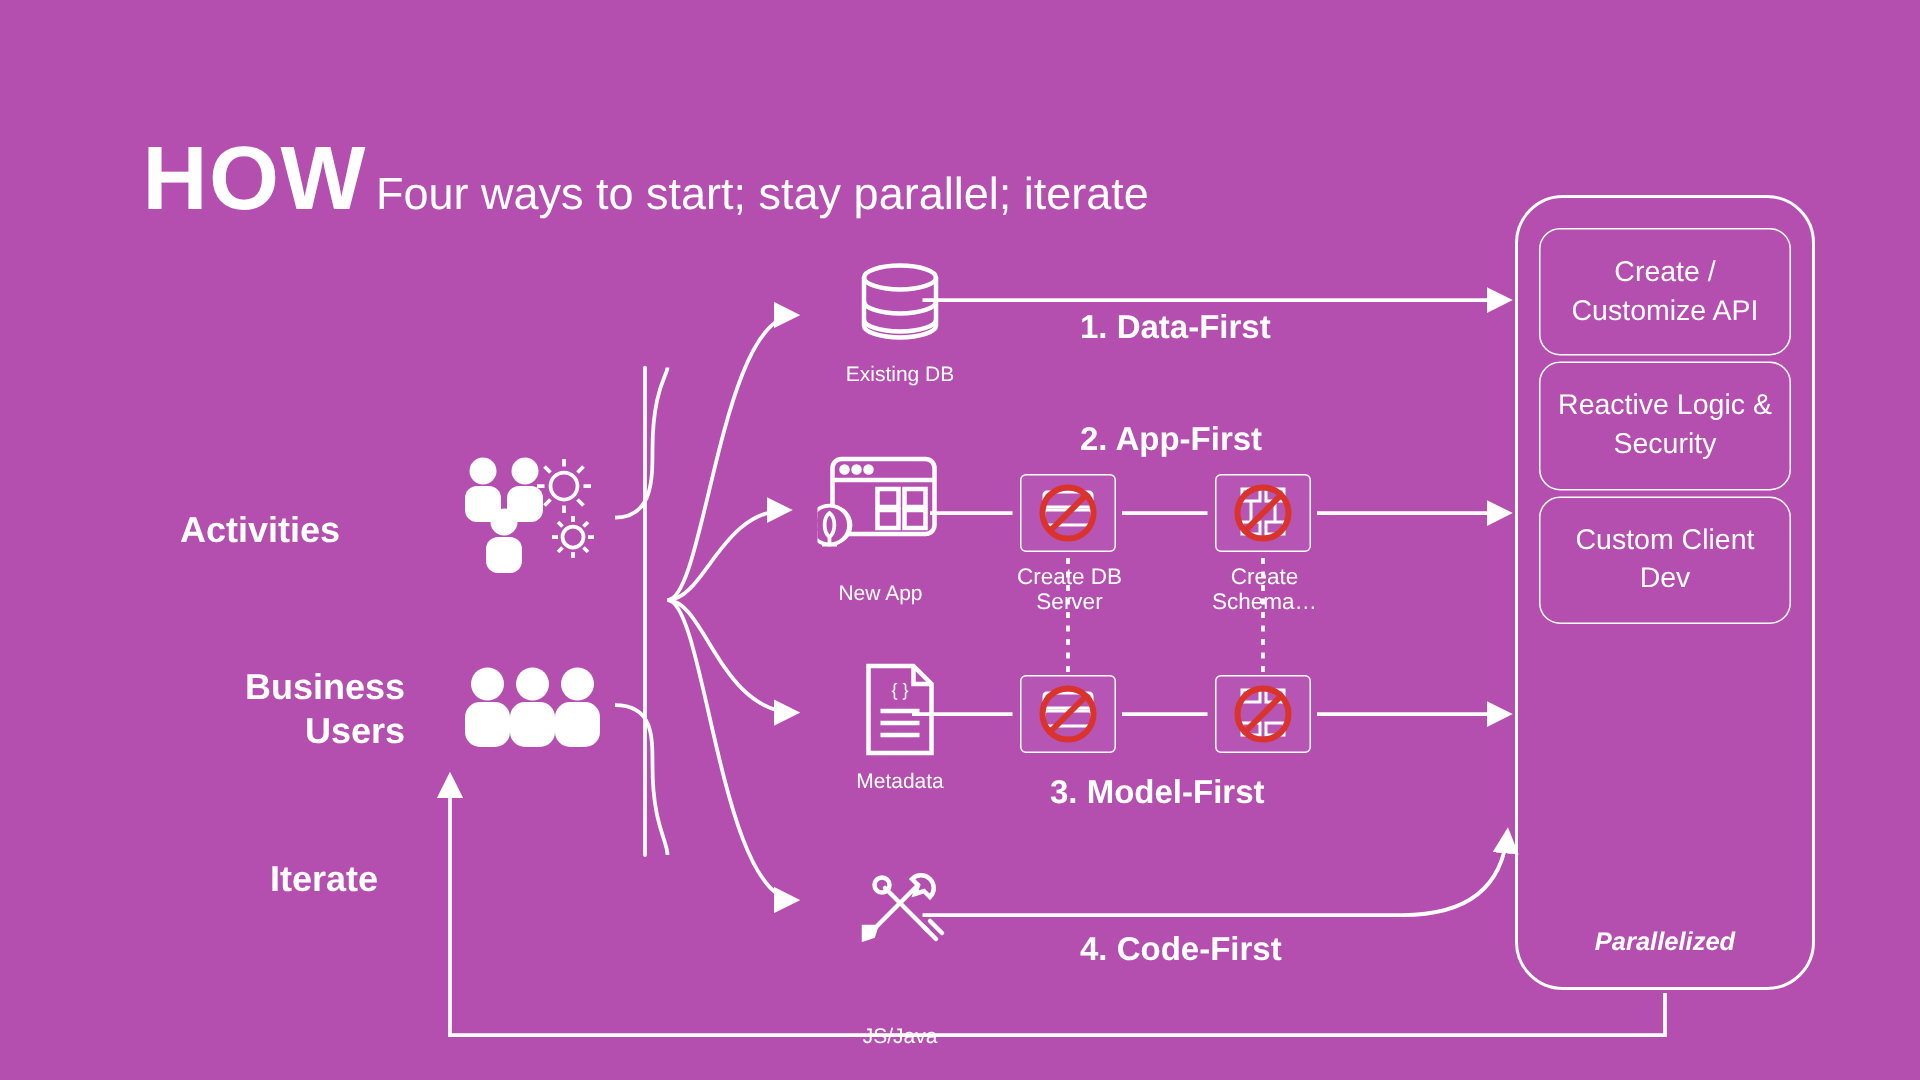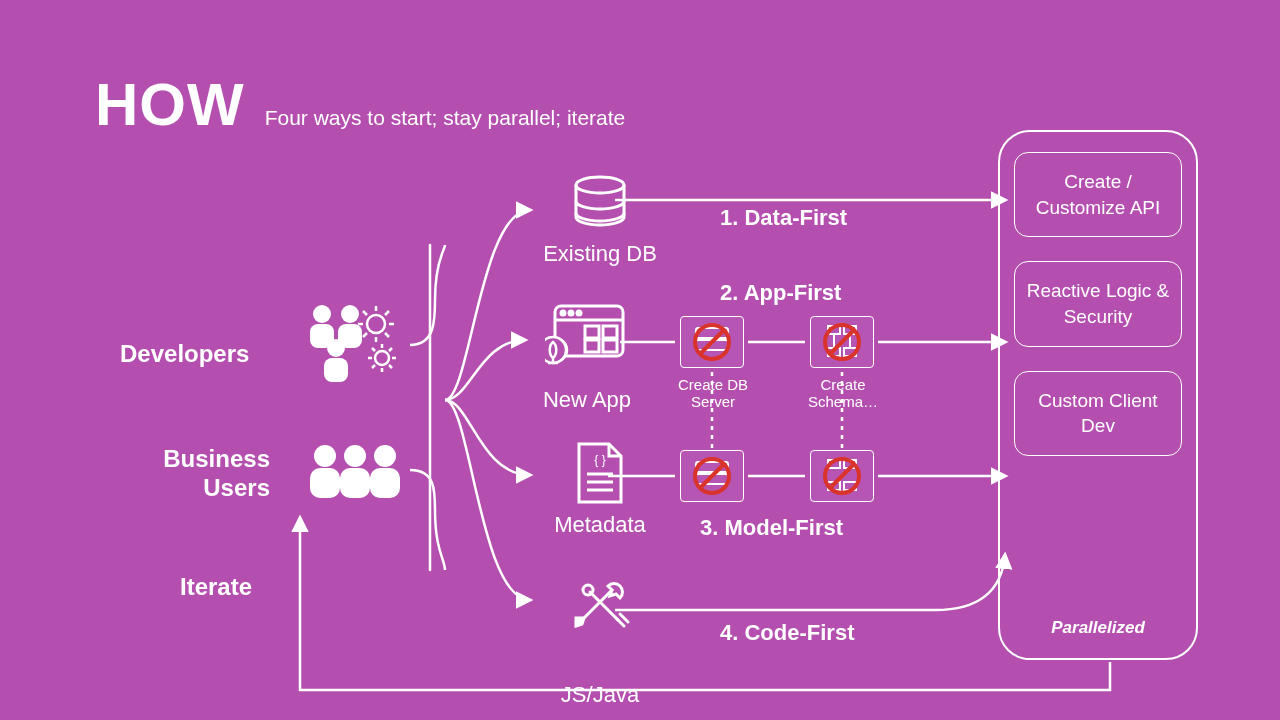--- a/index.html
+++ b/index.html
@@ -7,66 +7,66 @@
     width: 1280px;
     height: 720px;
     background: #b44fb0;
     font-family: "Segoe UI", Arial, sans-serif;
     color: #fff;
     overflow: hidden;
     position: relative;
   }
   .title-row {
     position: absolute;
-    top: 70px;
+    top: 84px;
     left: 95px;
     display: flex;
     align-items: baseline;
-    gap: 20px;
+    gap: 6px;
     justify-content: space-between;
   }
   .title-main {
     font-size: 60px;
     font-weight: 800;
     letter-spacing: 1px;
   }
   .title-sub {
-    font-size: 21px;
+    font-size: 30px;
     font-weight: 400;
   }
   .label {
     position: absolute;
     font-size: 24px;
     font-weight: 600;
   }
   .small-label {
     position: absolute;
-    font-size: 22px;
+    font-size: 14px;
     font-weight: 400;
     text-align: center;
     width: 120px;
   }
   .path-label {
     position: absolute;
     font-size: 22px;
     font-weight: 700;
   }
   .right-panel {
     position: absolute;
-    right: 82px;
+    right: 70px;
     top: 130px;
     width: 200px;
     height: 530px;
     border: 2px solid #fff;
     border-radius: 32px;
     display: flex;
     flex-direction: column;
     align-items: center;
     padding: 20px 14px 12px 14px;
-    gap: 24px;
+    gap: 4px;
   }
   .right-box {
     width: 100%;
     border: 1.5px solid #fff;
     border-radius: 14px;
     text-align: center;
     font-size: 19px;
     padding: 16px 8px;
     line-height: 1.35;
   }
@@ -109,21 +109,21 @@
   }
 </style>
 </head>
 <body>
 
 <div class="title-row">
   <div class="title-main">HOW</div>
   <div class="title-sub">Four ways to start; stay parallel; iterate</div>
 </div>
 
-<div class="label" style="left:120px; top:340px;">Developers</div>
+<div class="label" style="left:120px; top:340px;">Activities</div>
 <div class="label" style="left:150px; top:445px; text-align:right; width:120px; line-height:1.2;">Business Users</div>
 <div class="label" style="left:180px; top:573px;">Iterate</div>
 
 <div class="icon-holder" style="left:300px; top:300px;">
   <svg width="100" height="85" viewBox="0 0 100 85">
     <g fill="#fff">
       <circle cx="22" cy="14" r="9"></circle>
         <rect x="10" y="24" width="24" height="24" rx="8"></rect>
       <circle cx="50" cy="14" r="9"></circle>
         <rect x="38" y="24" width="24" height="24" rx="8"></rect>

